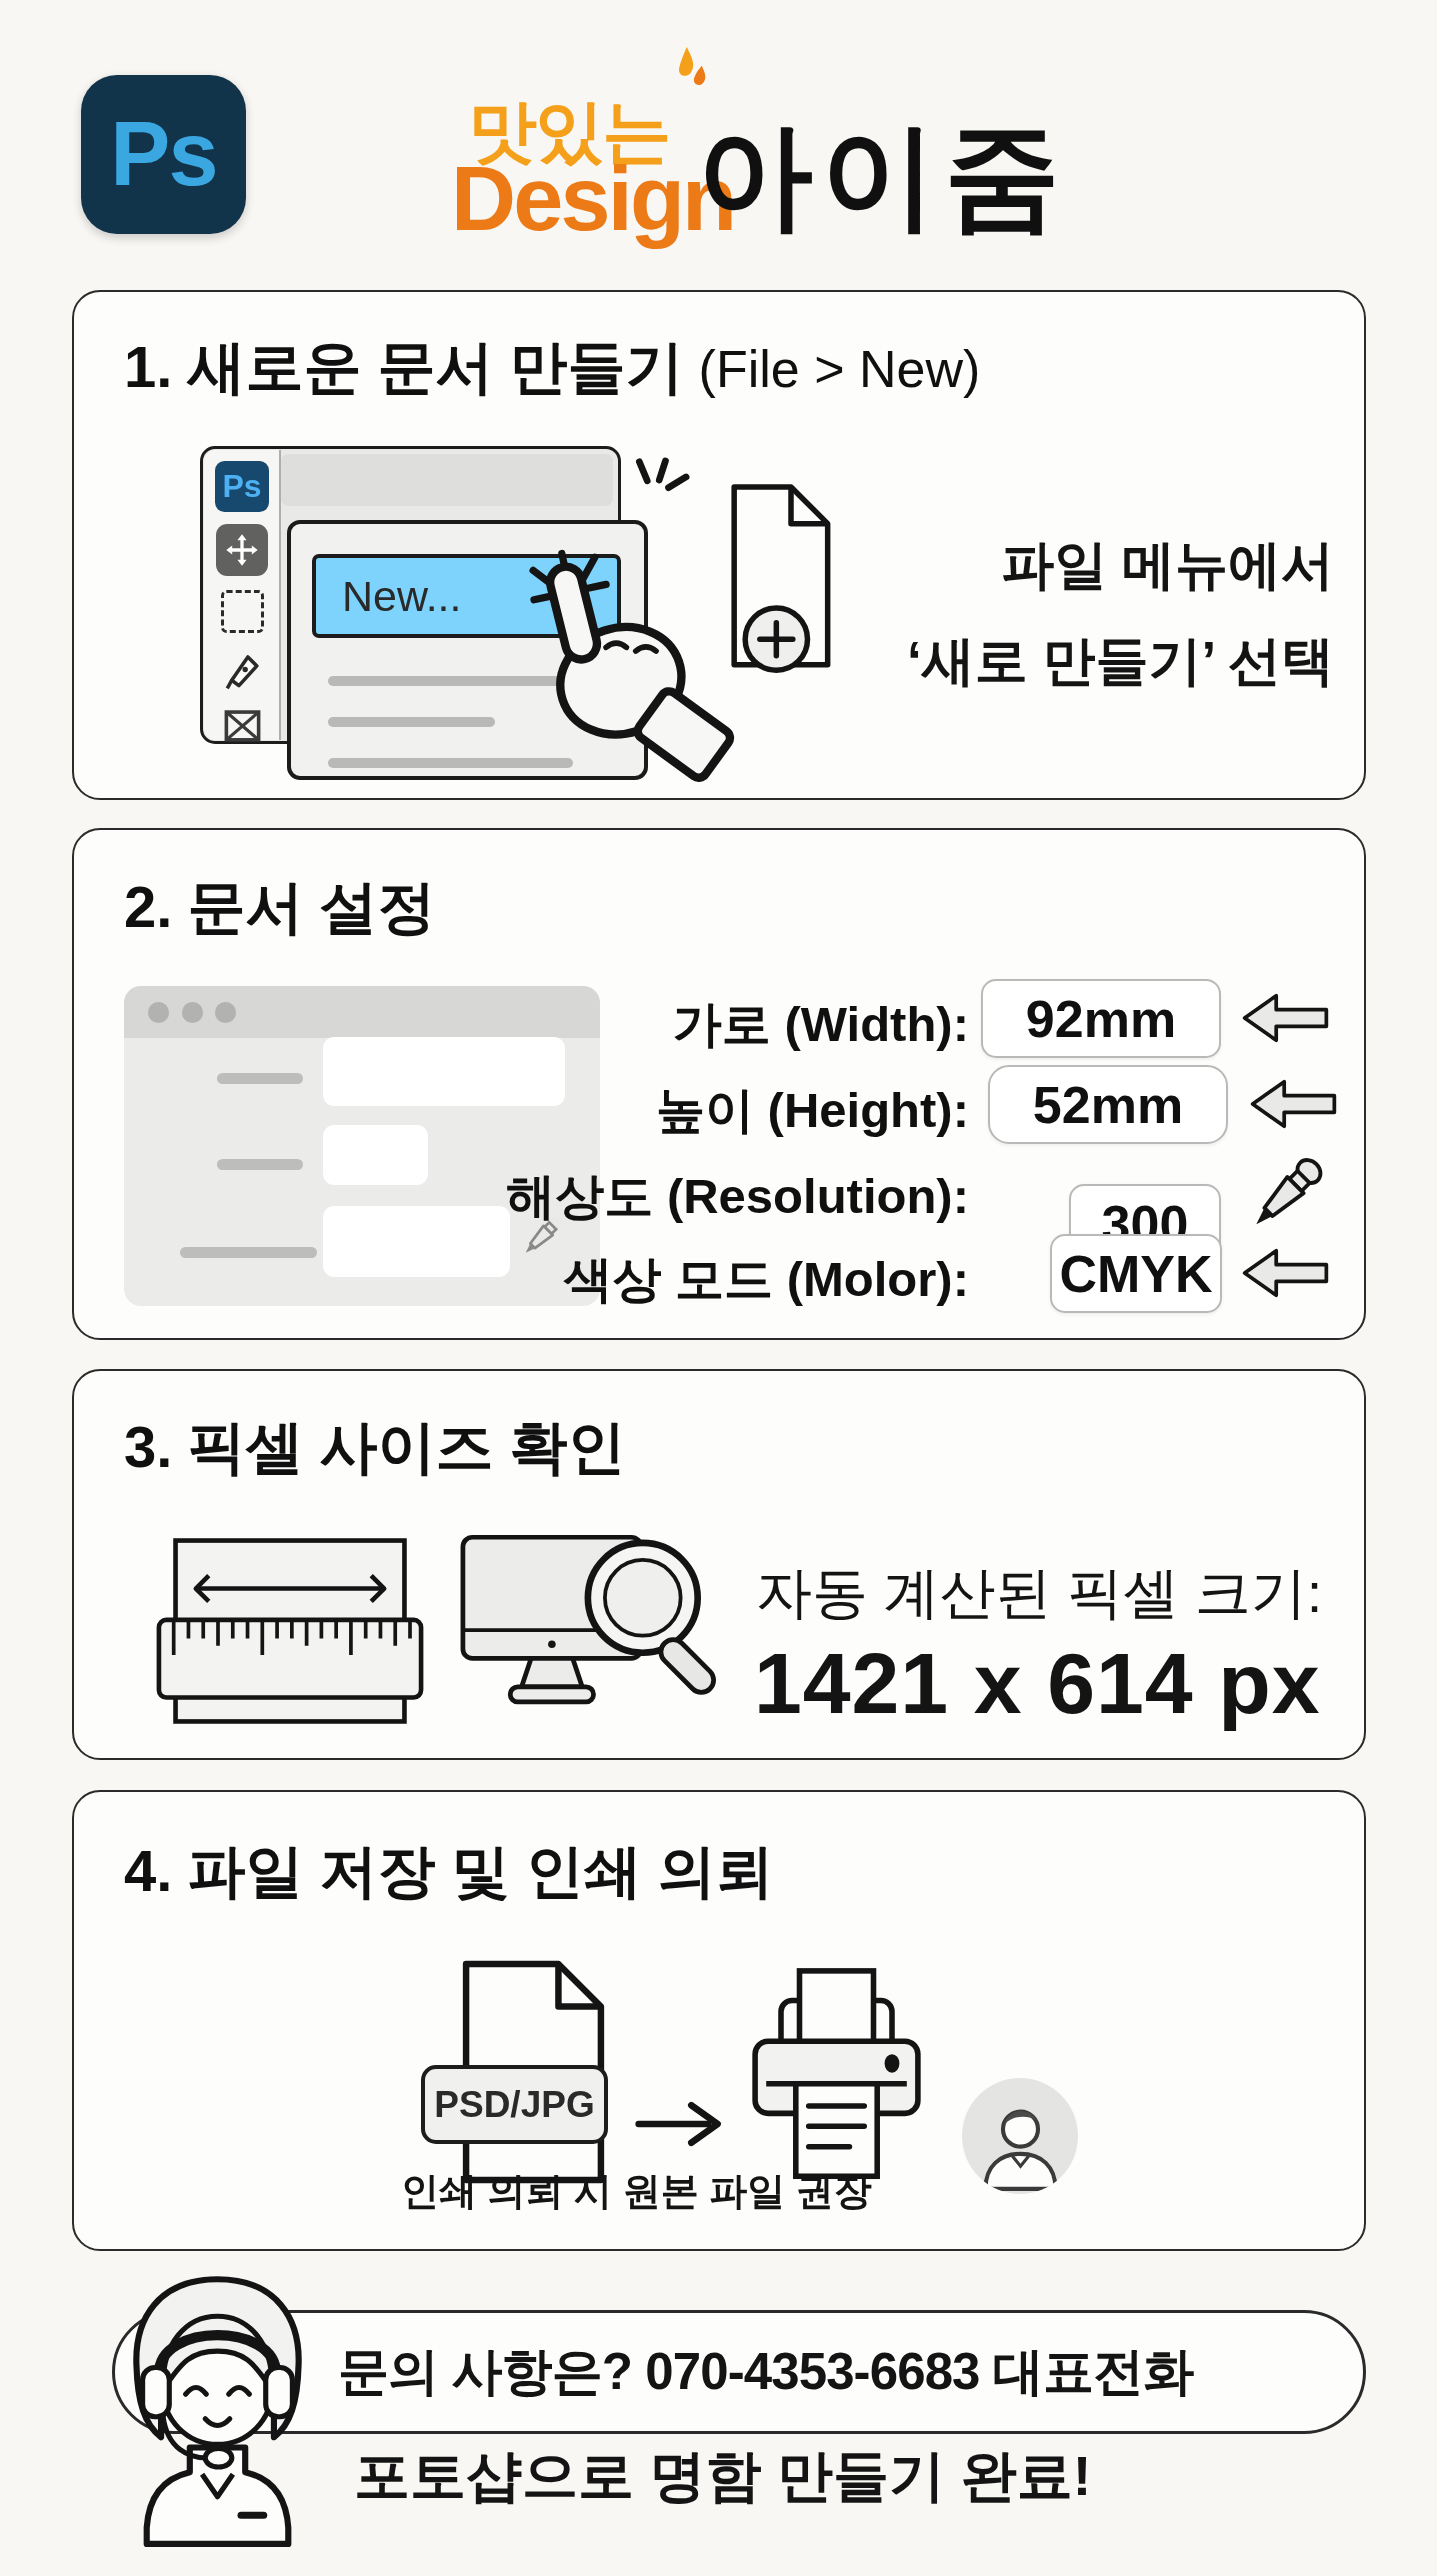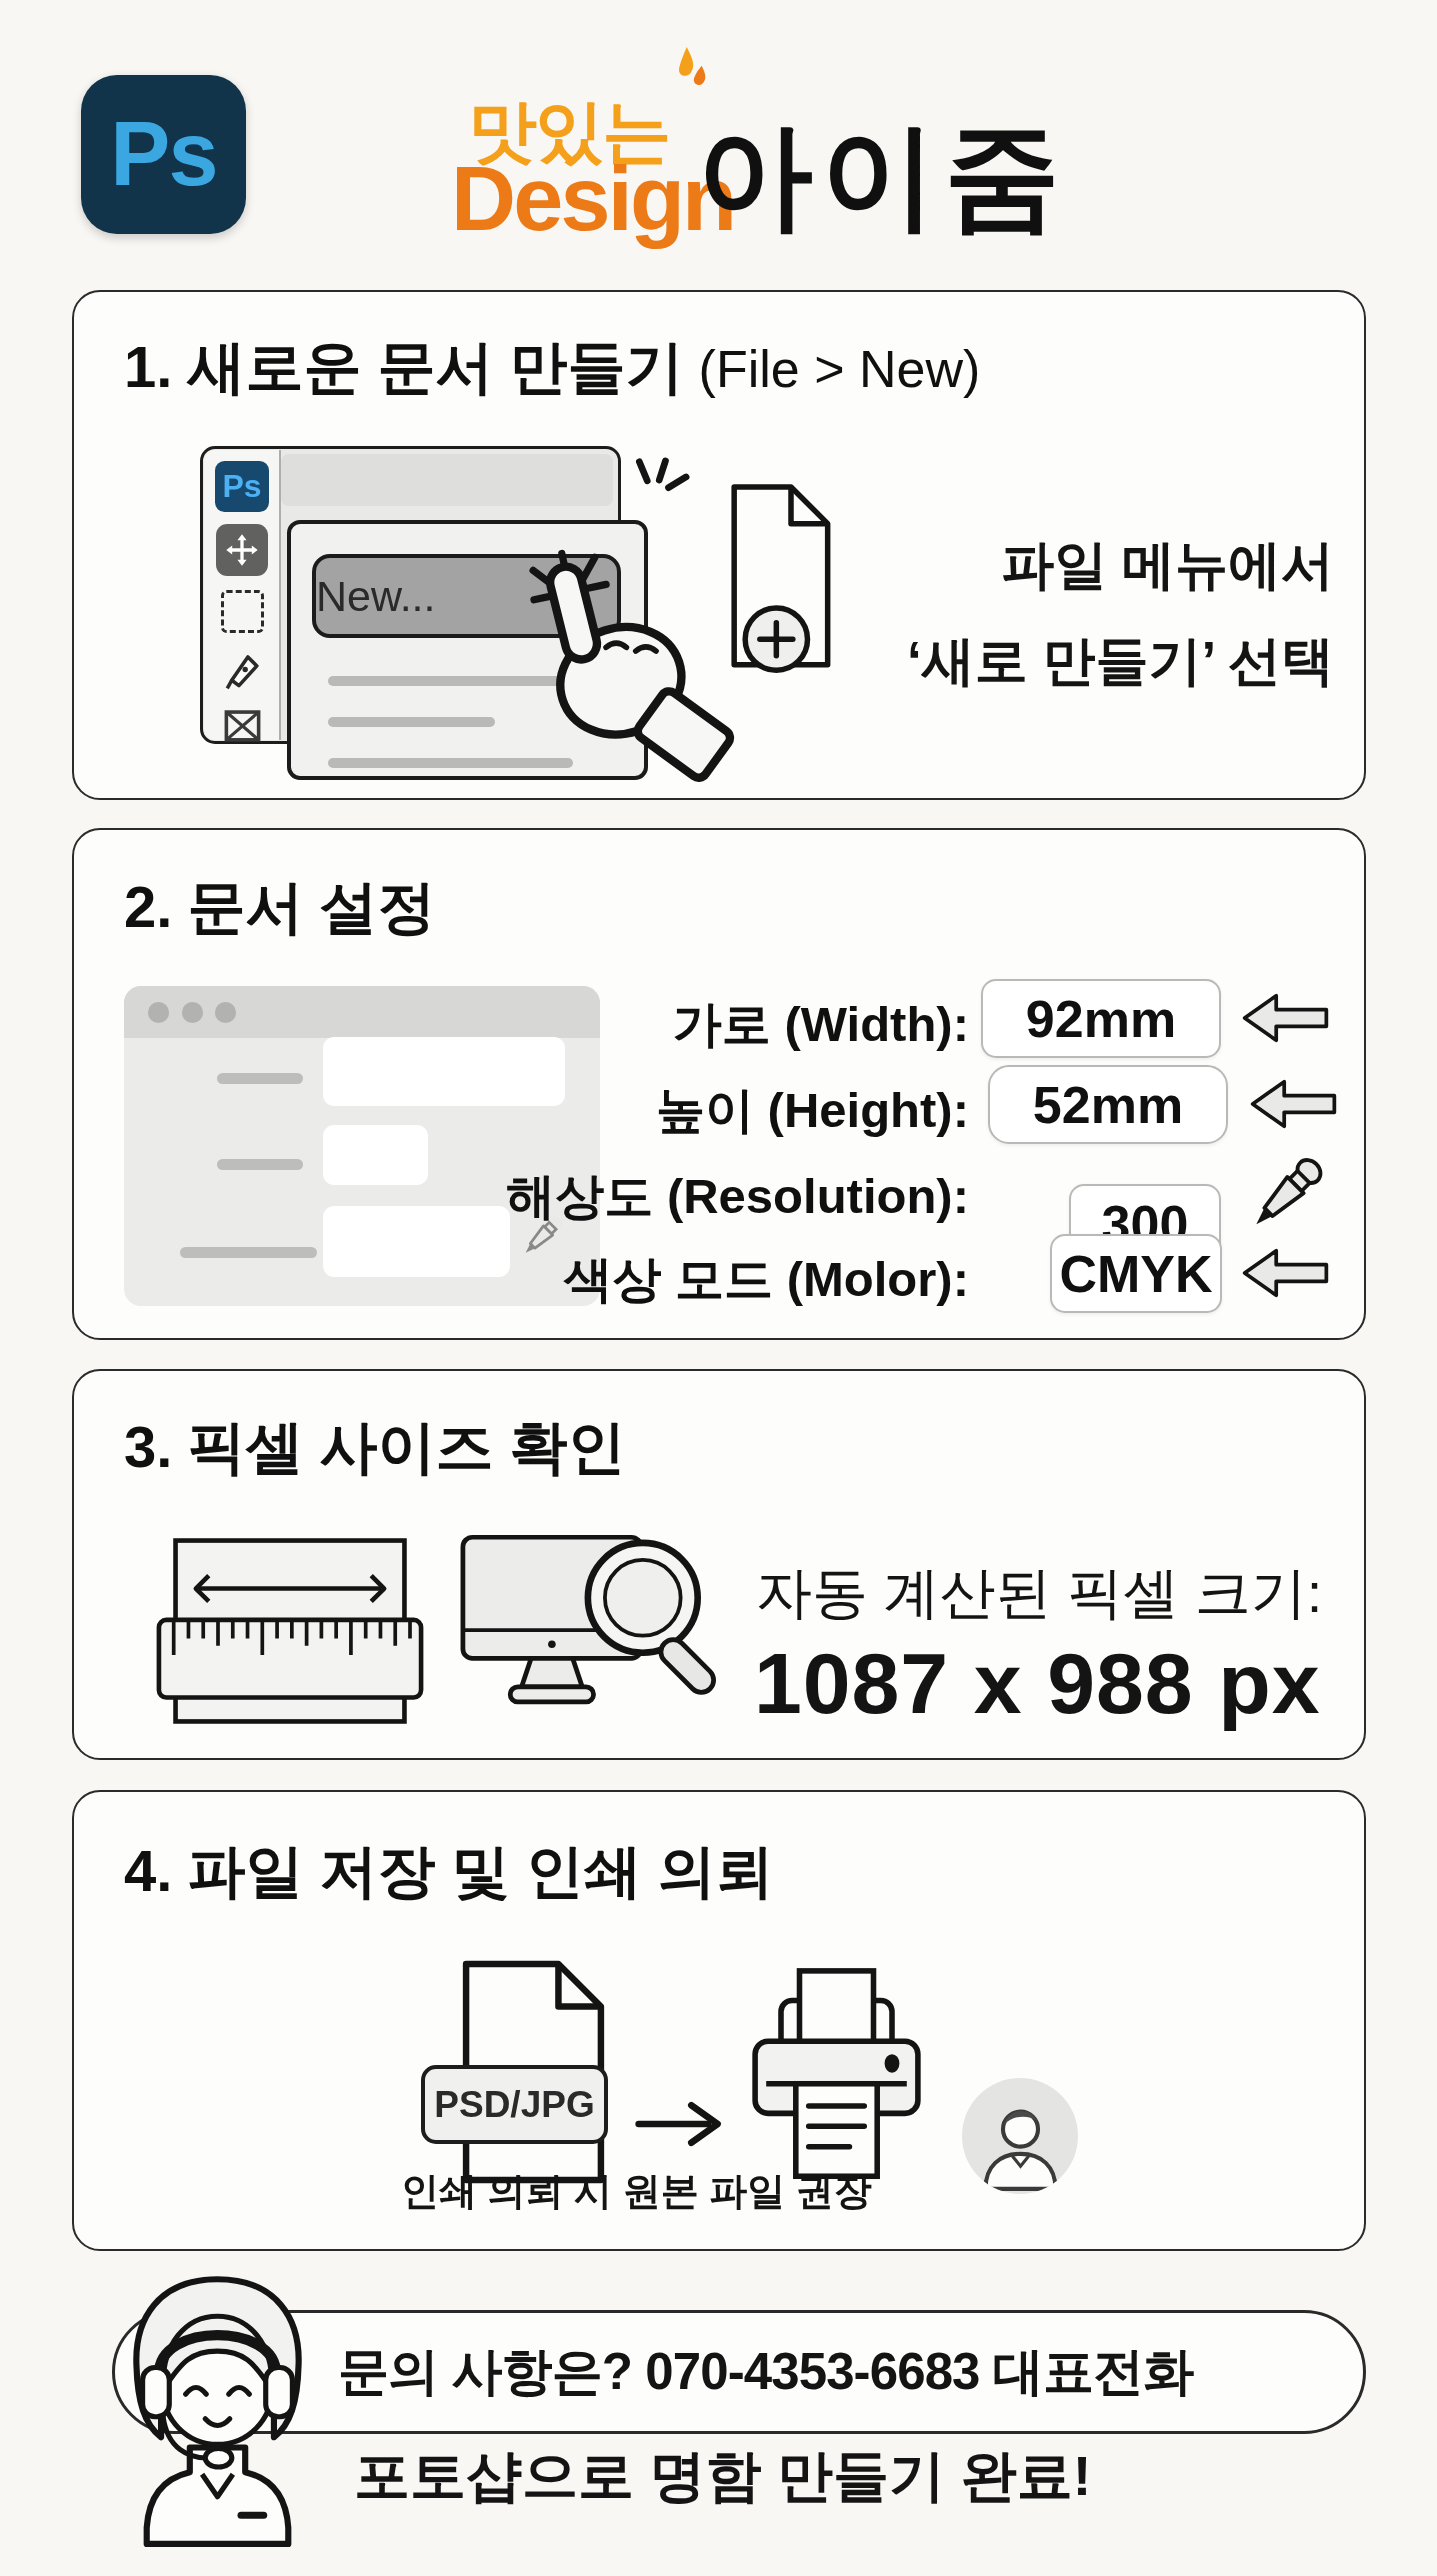--- a/index.html
+++ b/index.html
@@ -40,22 +40,22 @@
   .ps-badge{left:215px;top:461px;width:54px;height:51px;border-radius:9.4px;background:#17496f;
     display:flex;align-items:center;justify-content:center;}
   .ps-badge span{font-size:32px;font-weight:800;color:#4db0f2;}
   .tool-move{left:216px;top:524px;width:52px;height:52px;border-radius:11.2px;background:#61615f;
     display:flex;align-items:center;justify-content:center;}
   .tool-marquee{left:221px;top:590px;width:43px;height:43px;border:3.7px dashed #2a2a2a;border-radius:5.6px;}
   .tool-pen{left:221px;top:648px;width:43px;height:43px;}
   .tool-slice{left:221px;top:704px;width:43px;height:43px;}
   .menu-window{left:287px;top:520px;width:361px;height:260px;background:#f1f1ef;
     border:4.7px solid #1b1b1b;border-radius:13px;}
-  .menu-new{left:312px;top:554px;width:309px;height:84px;background:#a3a3a3;
-    border:4.7px solid #1b1b1b;border-radius:18px;display:flex;align-items:center;}
+  .menu-new{left:312px;top:554px;width:309px;height:84px;background:#7dd3fc;
+    border:4.7px solid #1b1b1b;border-radius:7px;display:flex;align-items:center;padding-left:26px;}
   .menu-new span{font-size:43px;color:#2a2a2a;font-weight:500;}
   .mline{background:#b9b9b7;height:10.3px;border-radius:5.6px;}
   .ml1{left:328px;top:676px;width:245px;} .ml2{left:328px;top:717px;width:167px;}
   .ml3{left:328px;top:758px;width:245px;}
   .burst1{left:623px;top:455px;width:67px;height:67px;transform:rotate(18deg);}
   .burst2{left:530px;top:550px;width:79px;height:79px;transform:rotate(-12deg);}
   .hand{left:517px;top:560px;width:204px;height:223px;}
   .doc-plus{left:725px;top:481px;width:110px;height:198px;}
   .s1-caption{left:824px;top:530px;width:510px;text-align:right;}
   .s1-caption .l1{font-size:53px;font-weight:700;}
@@ -300,21 +300,21 @@
       <line x1="8" y1="112" x2="192" y2="112" stroke="#141414" stroke-width="4"></line>
       <circle cx="100" cy="127" r="4" fill="#141414"></circle>
       <path d="M78 142 L122 142 L132 172 L68 172 Z" fill="#ececea" stroke="#141414" stroke-width="5" stroke-linejoin="round"></path>
       <rect x="56" y="172" width="88" height="16" rx="8" fill="#ececea" stroke="#141414" stroke-width="5"></rect>
       <circle cx="196" cy="78" r="58" fill="#f5f5f3" stroke="#141414" stroke-width="7"></circle>
       <circle cx="196" cy="78" r="40" fill="#efefed" stroke="#141414" stroke-width="4"></circle>
       <rect x="230" y="116" width="26" height="68" rx="13" transform="rotate(-45 243 150)" fill="#e7e7e5" stroke="#141414" stroke-width="5"></rect>
     </svg>
   </div>
   <div class="abs s3-caption">자동 계산된 픽셀 크기:</div>
-  <div class="abs s3-pixel">1087 x 988 px</div>
+  <div class="abs s3-pixel">1421 x 614 px</div>
 
   <div class="abs panel s4"></div>
   <div class="abs sec-title t4">
     <span class="num">4.</span>
     <span class="txt">파일 저장 및 인쇄 의뢰</span>
   </div>
   <div class="abs psd-doc">
     <svg width="157" height="232" viewBox="0 0 170 250">
       <path d="M12 8 H112 L158 54 V242 H12 Z" fill="#fdfdfc" stroke="#141414" stroke-width="7" stroke-linejoin="round"></path>
       <path d="M112 8 V54 H158" fill="none" stroke="#141414" stroke-width="7" stroke-linejoin="round"></path>

